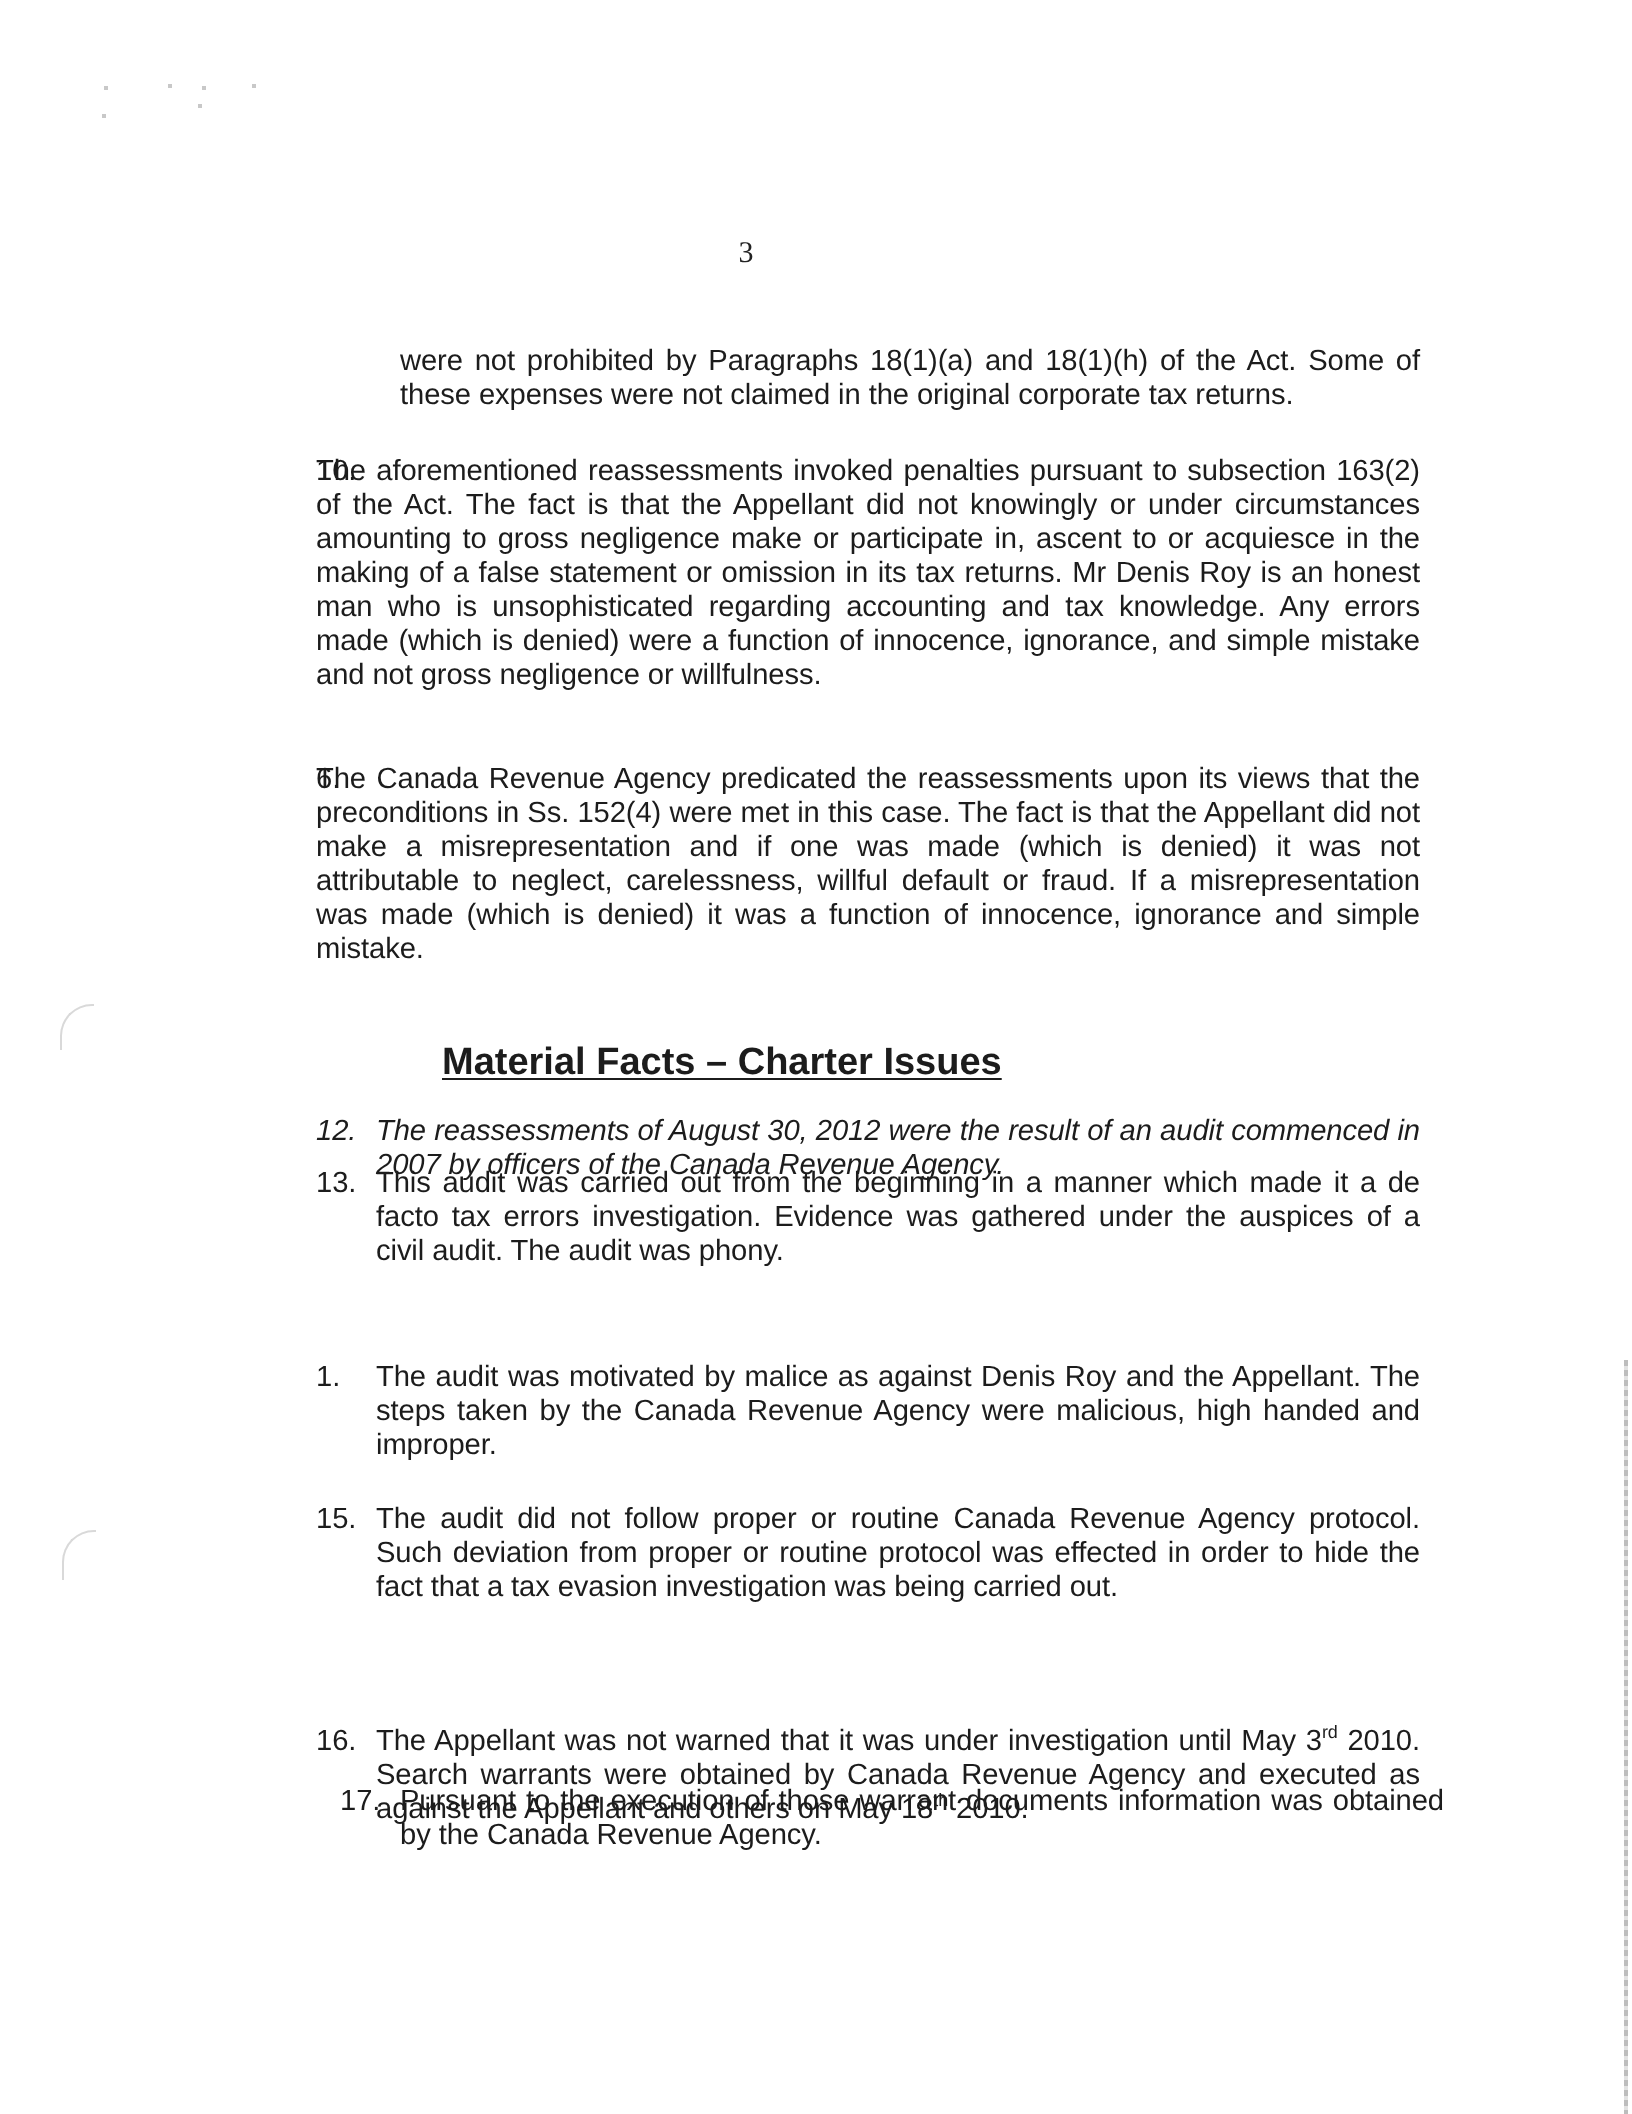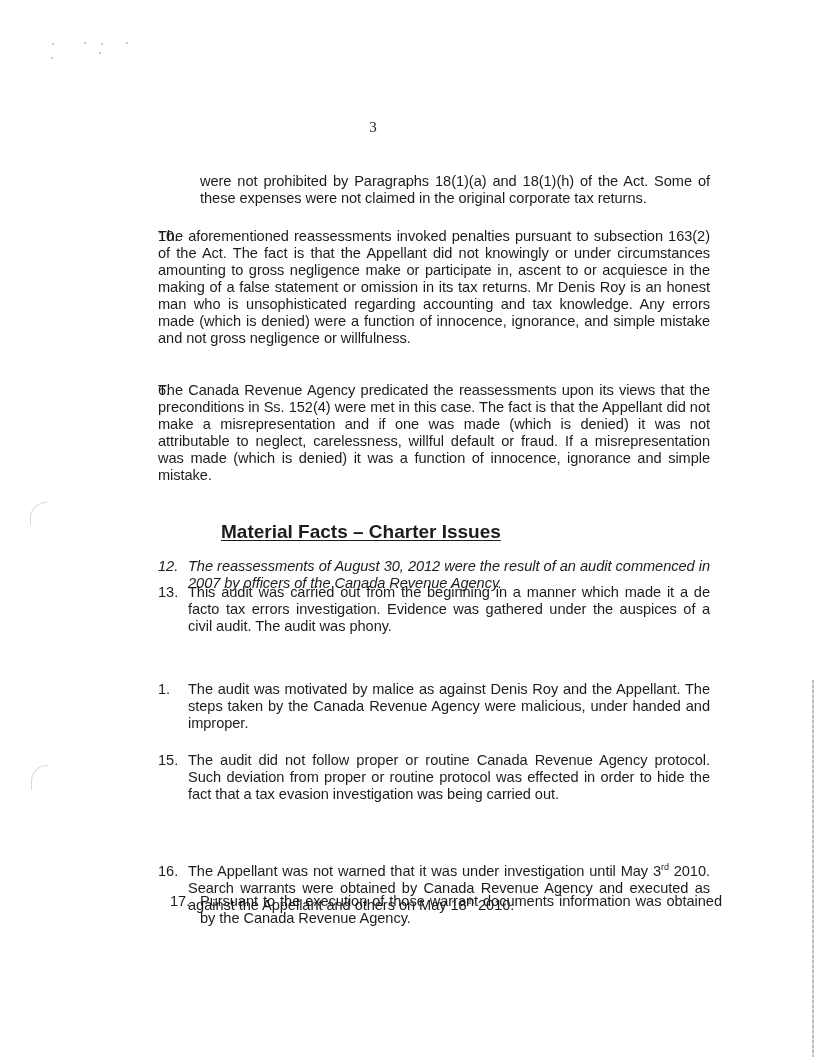--- a/index.html
+++ b/index.html
@@ -123,21 +123,21 @@
   <span class="body">The reassessments of August 30, 2012 were the result of an audit commenced in 2007 by officers of the Canada Revenue Agency.</span>
 </div>
 
 <div class="para wide" style="top:584px;">
   <span class="num">13.</span>
   <span class="body">This audit was carried out from the beginning in a manner which made it a de facto tax errors investigation. Evidence was gathered under the auspices of a civil audit. The audit was phony.</span>
 </div>
 
 <div class="para wide" style="top:681px;">
   <span class="num">1.</span>
-  <span class="body">The audit was motivated by malice as against Denis Roy and the Appellant. The steps taken by the Canada Revenue Agency were malicious, under handed and improper.</span>
+  <span class="body">The audit was motivated by malice as against Denis Roy and the Appellant. The steps taken by the Canada Revenue Agency were malicious, high handed and improper.</span>
 </div>
 
 <div class="para wide" style="top:752px;">
   <span class="num">15.</span>
   <span class="body">The audit did not follow proper or routine Canada Revenue Agency protocol. Such deviation from proper or routine protocol was effected in order to hide the fact that a tax evasion investigation was being carried out.</span>
 </div>
 
 <div class="para wide" style="top:863px;">
   <span class="num">16.</span>
   <span class="body"><span>The Appellant was not warned that it was under investigation until May 3</span><sup>rd</sup><span> 2010. Search warrants were obtained by Canada Revenue Agency and executed as against the Appellant and others on May 18</span><sup>th</sup><span> 2010.</span></span>

